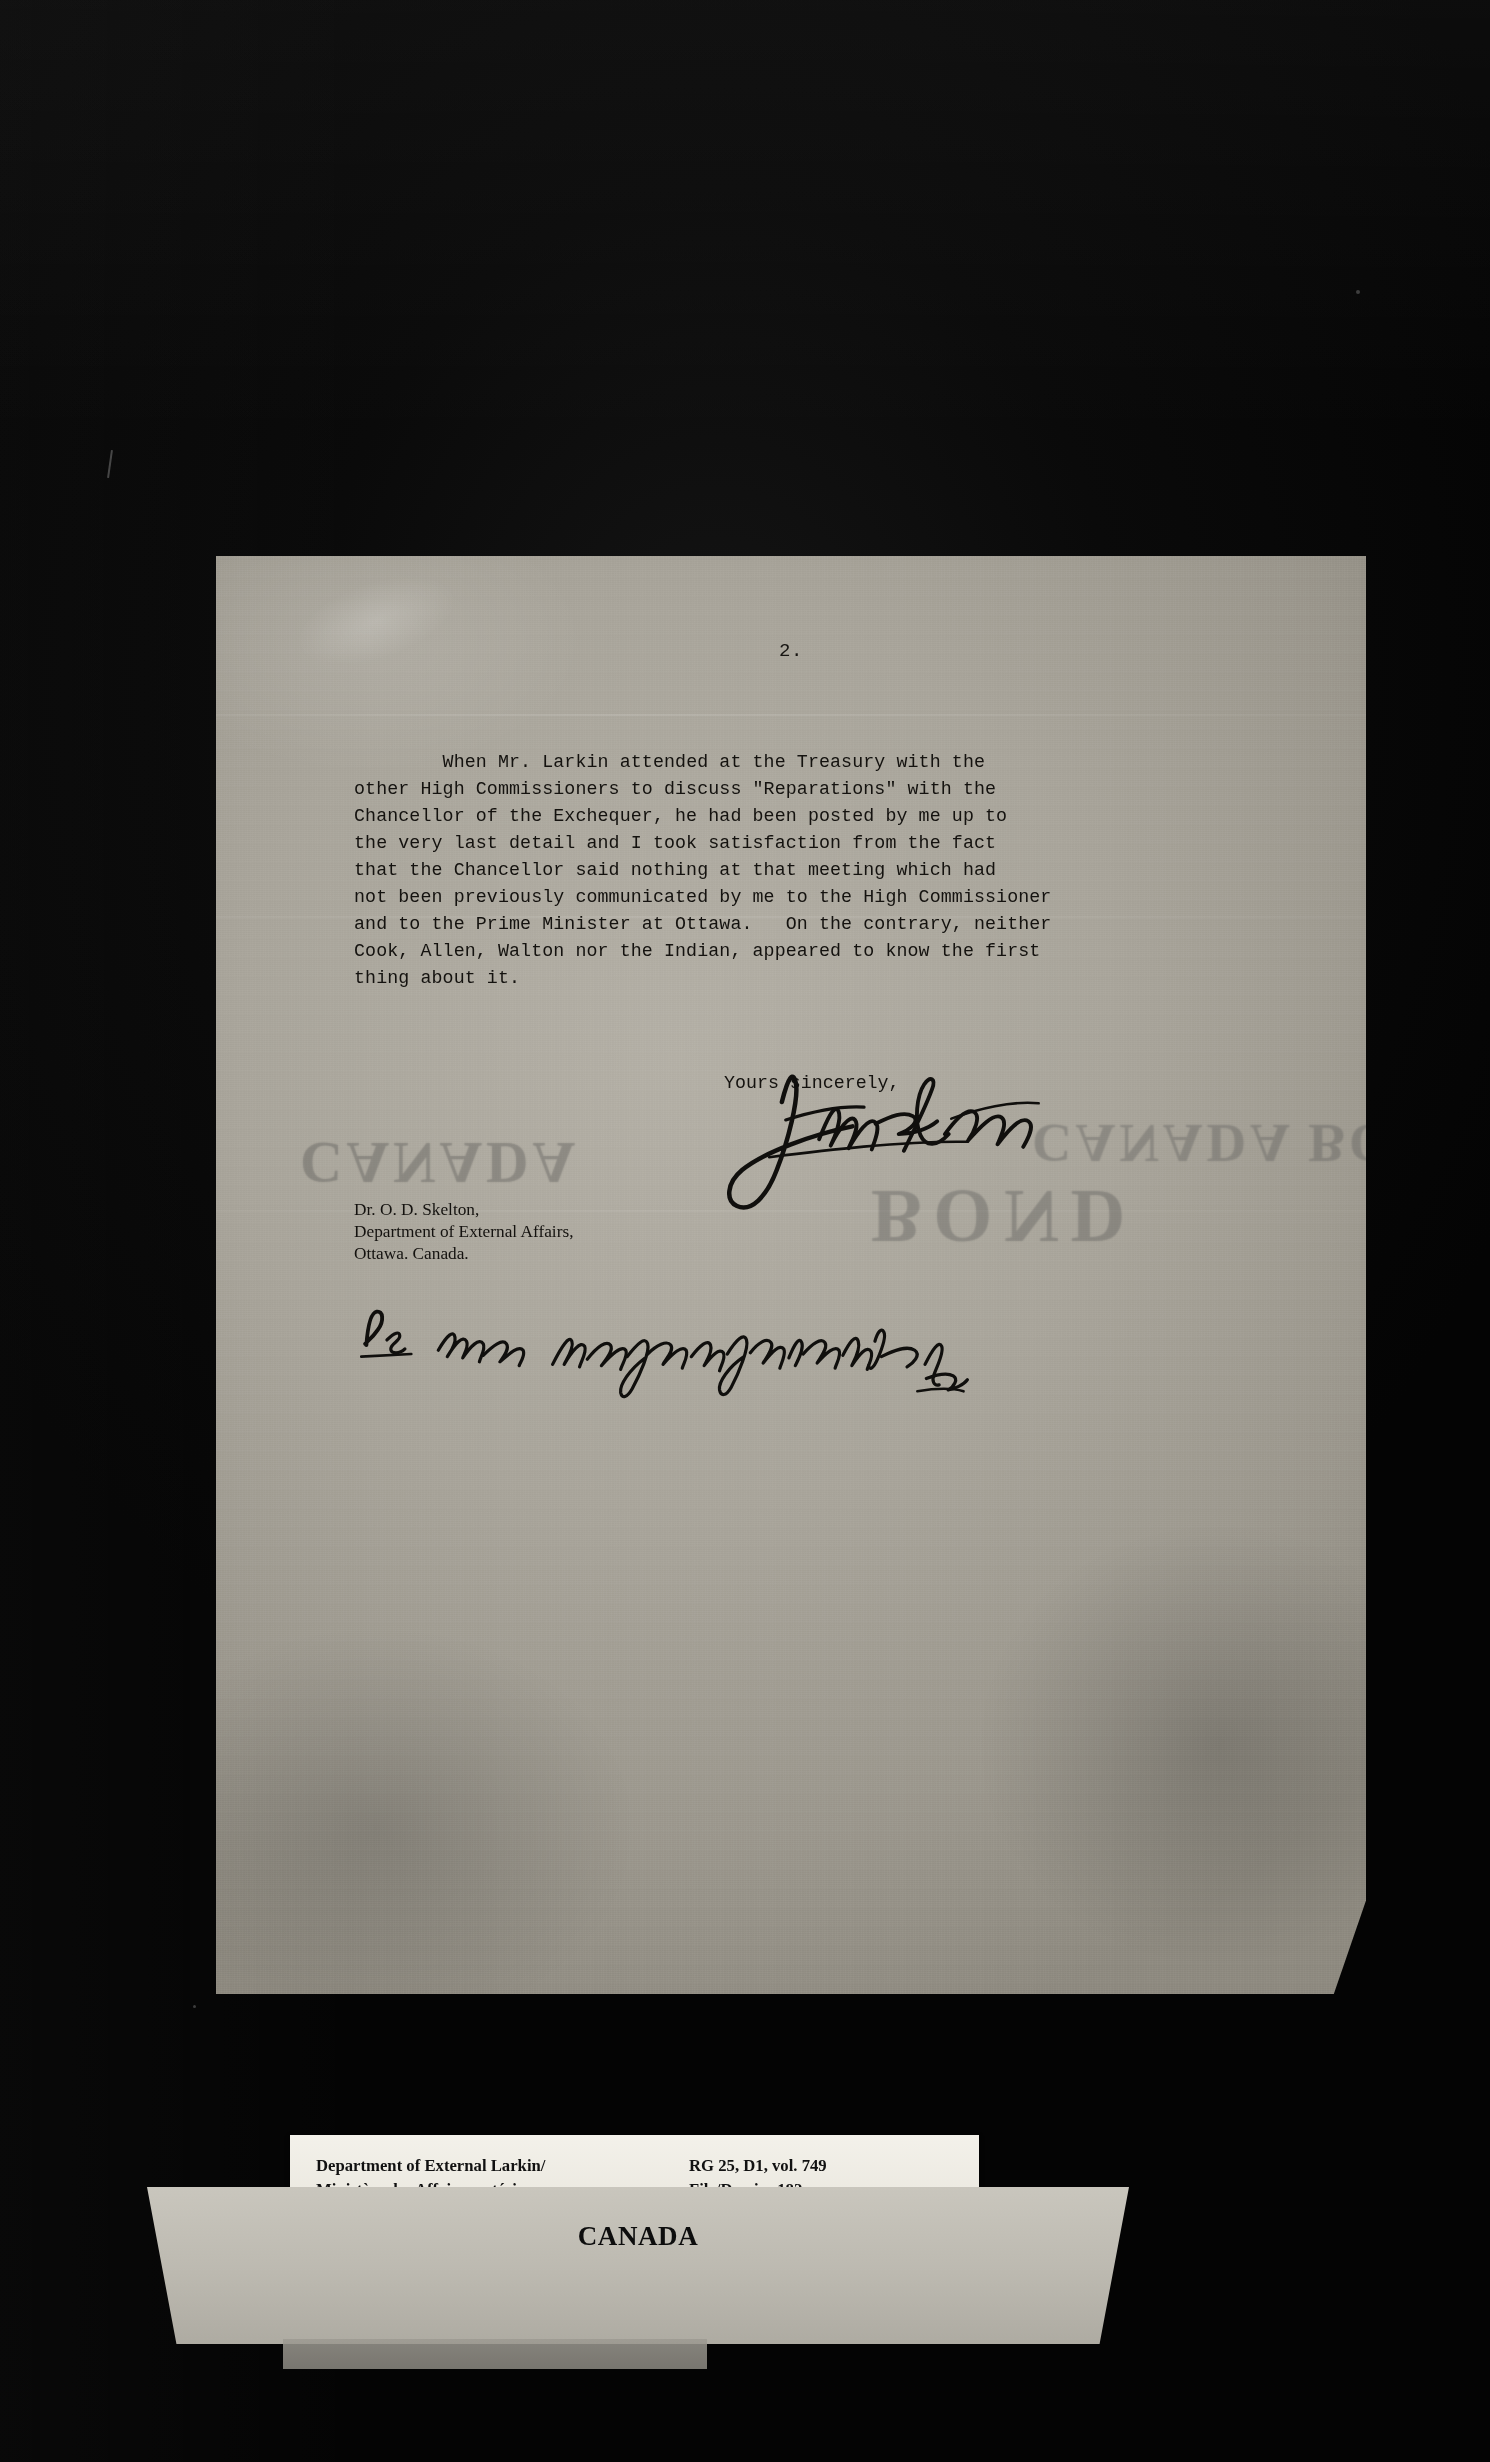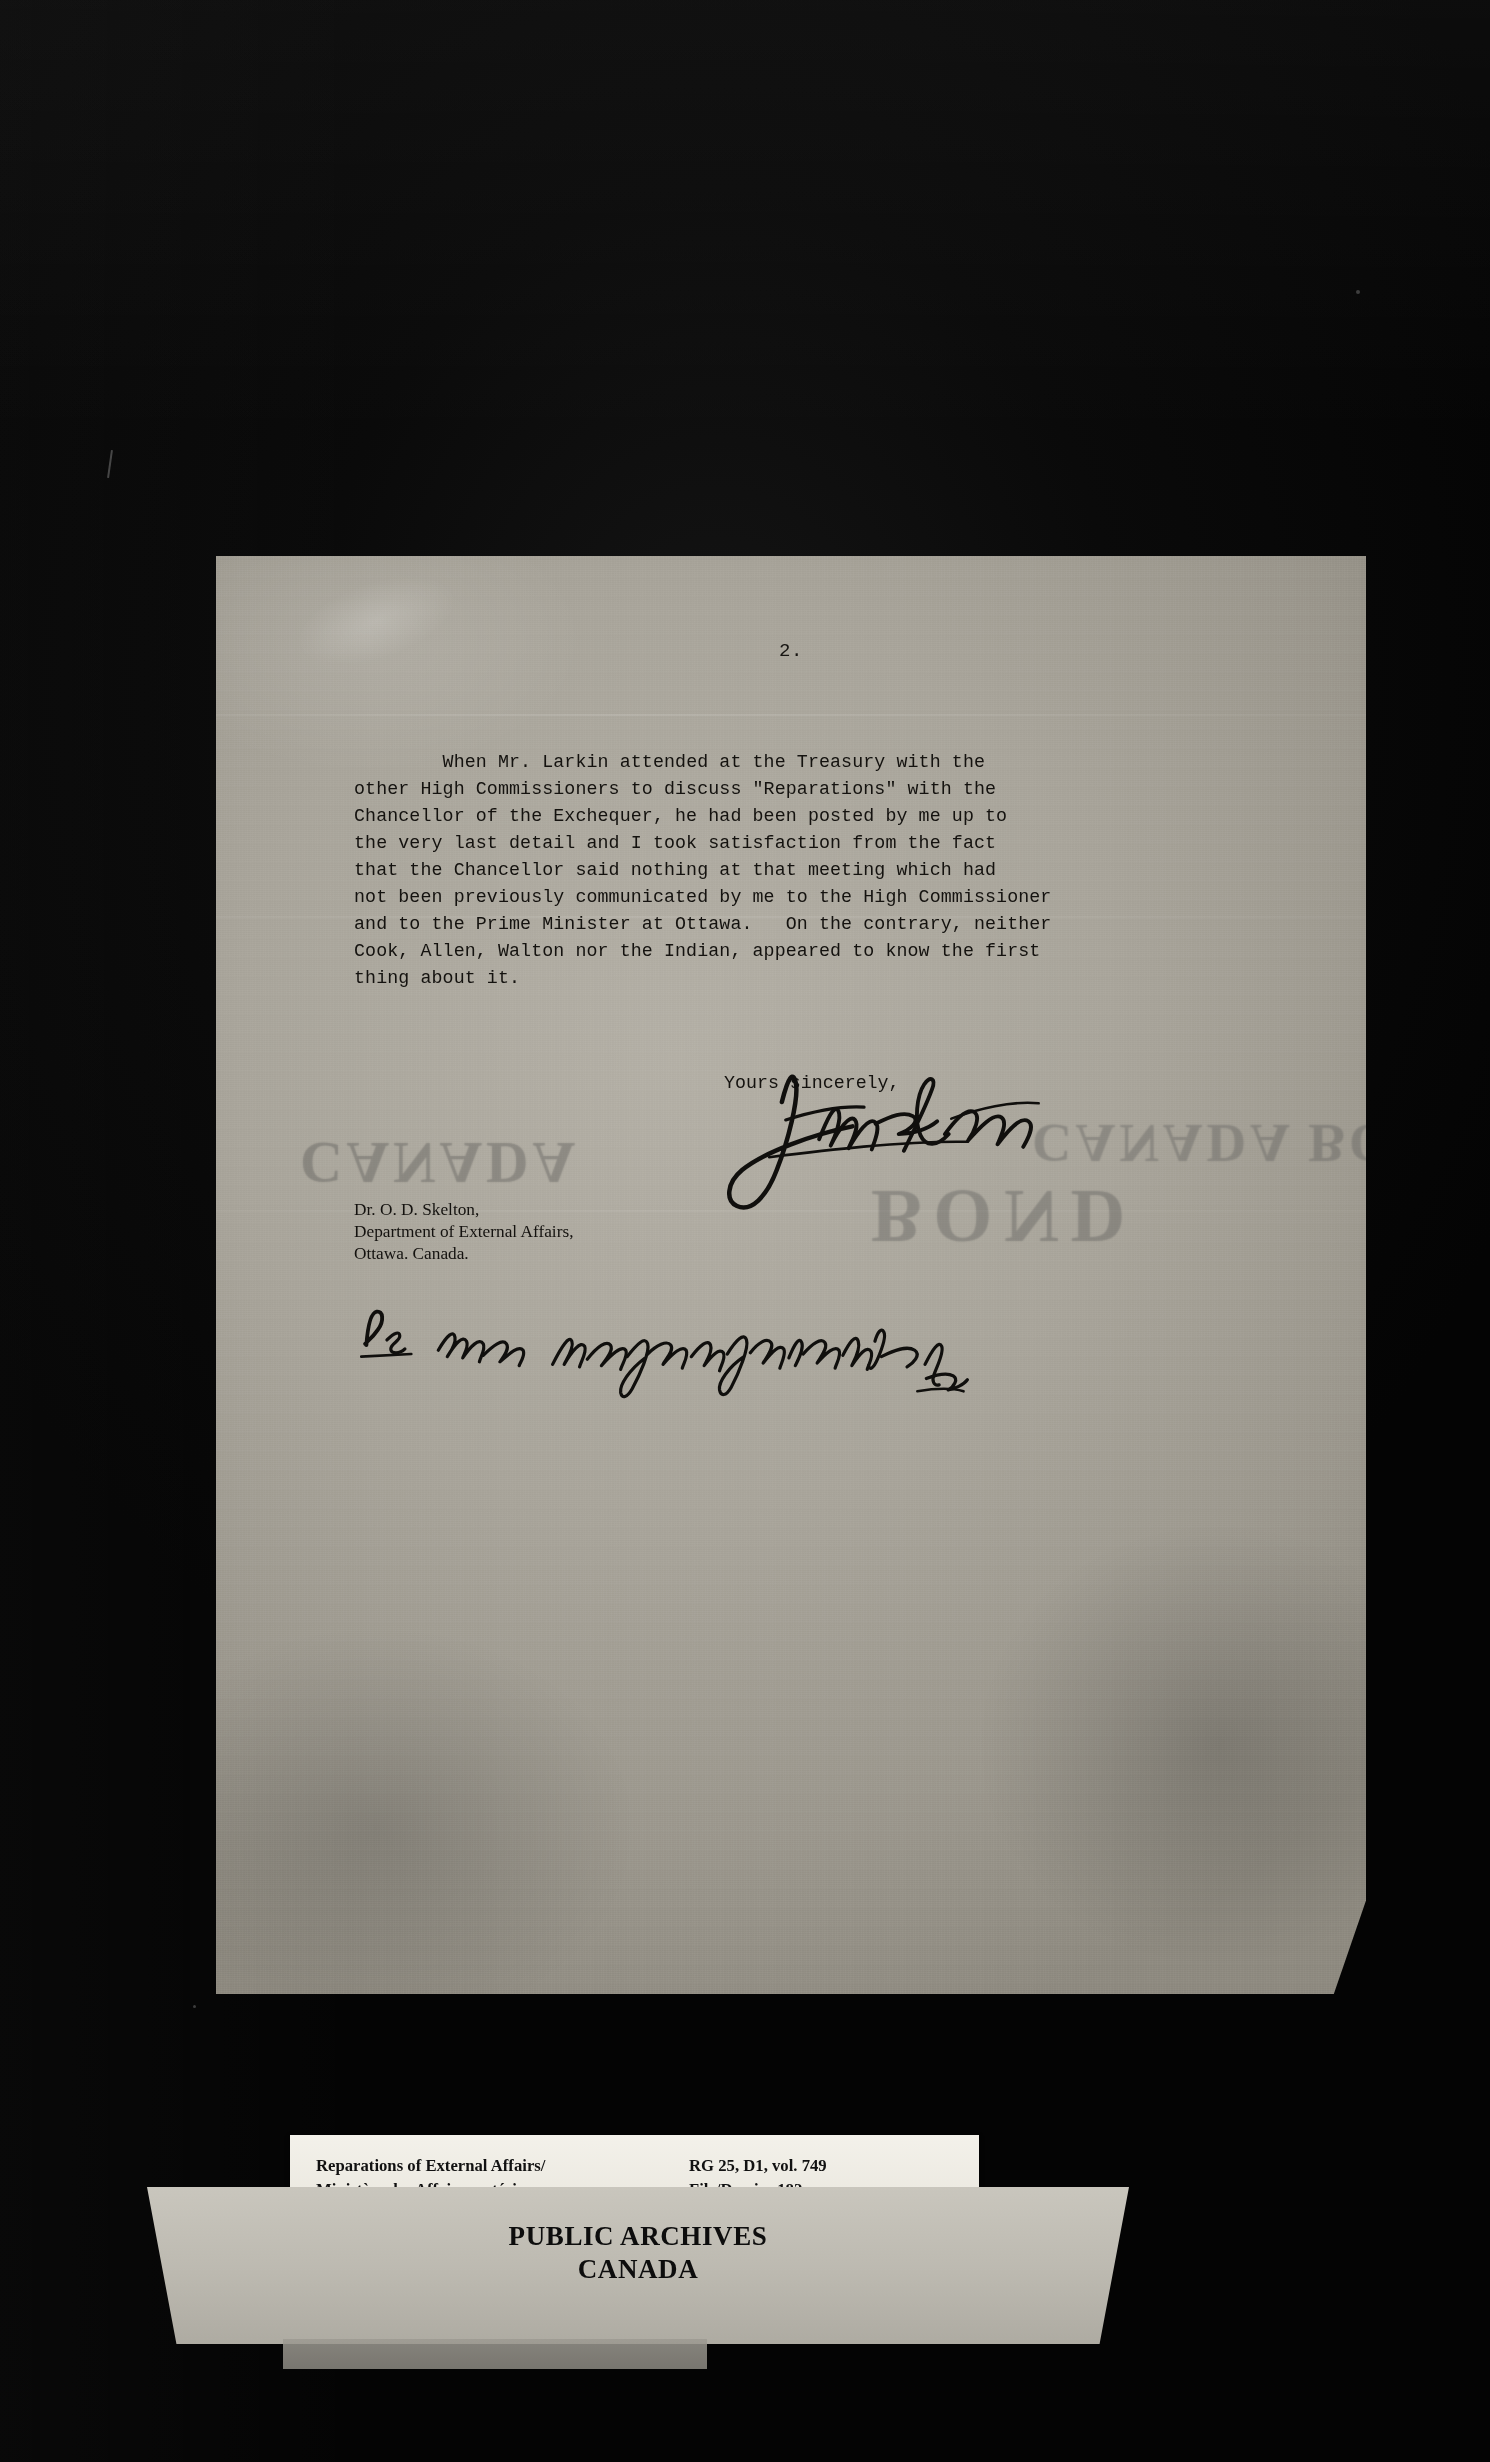--- a/index.html
+++ b/index.html
@@ -317,30 +317,29 @@
         <path d="M886 130 C 902 124, 918 120, 928 126 C 936 131, 930 142, 920 148 C 930 146, 944 140, 950 132" stroke-width="5"></path>
         <path d="M872 150 C 896 146, 924 144, 944 150" stroke-width="4"></path>
       </g>
     </svg>
   </div>
 </div>
 
 <div id="archive-card">
   <div class="cols">
     <div class="col-left">
-      <div>Reparations of External Affairs/</div>
+      <div>Department of External Larkin/</div>
       <div>Ministère des Affaires extérieures</div>
     </div>
     <div class="col-right">
       <div>RG 25, D1, vol. 749</div>
       <div>File/Dossier 182,</div>
     </div>
   </div>
 </div>
 
 <div id="archive-banner">
   <div class="banner-text">
-    <div>PUBLIC ARCHIVES</div>
     <div>CANADA</div>
   </div>
 </div>
 <div id="banner-tab"></div>
 
 
 </body></html>

